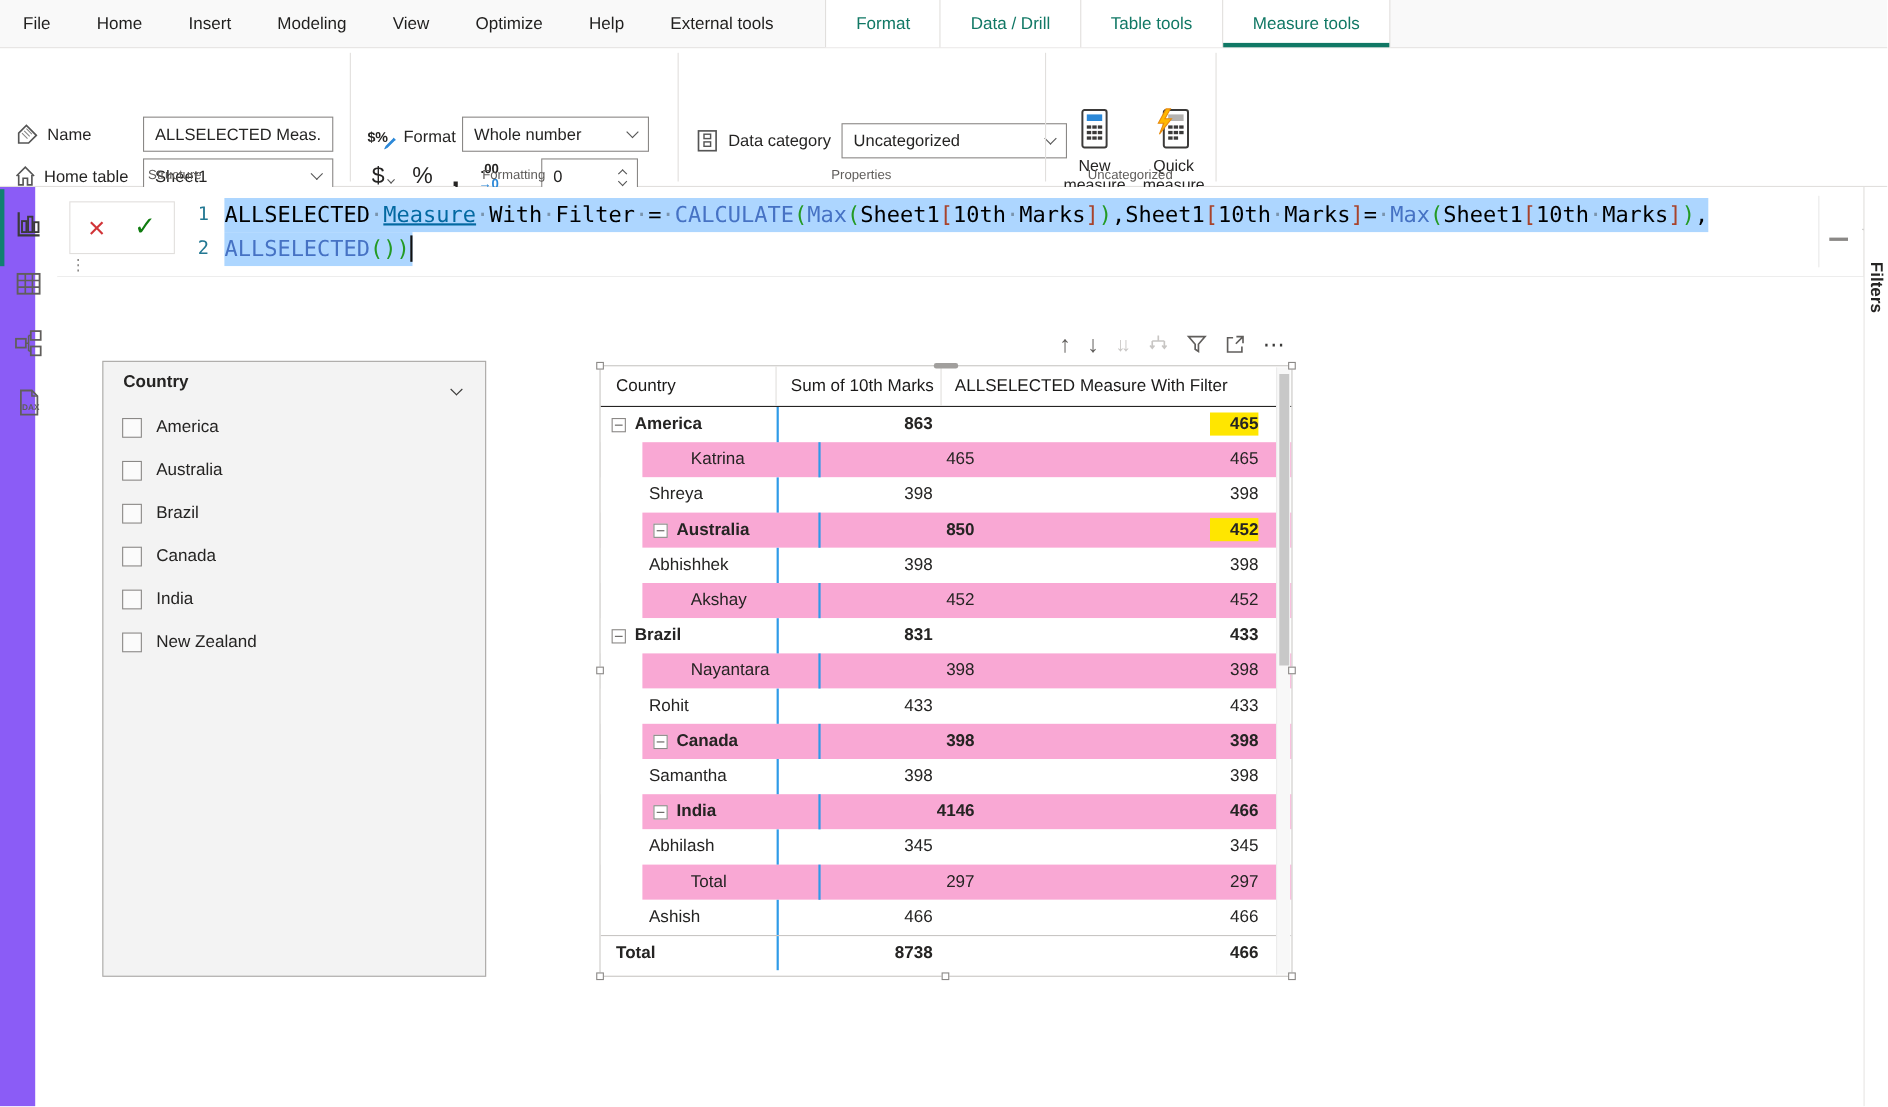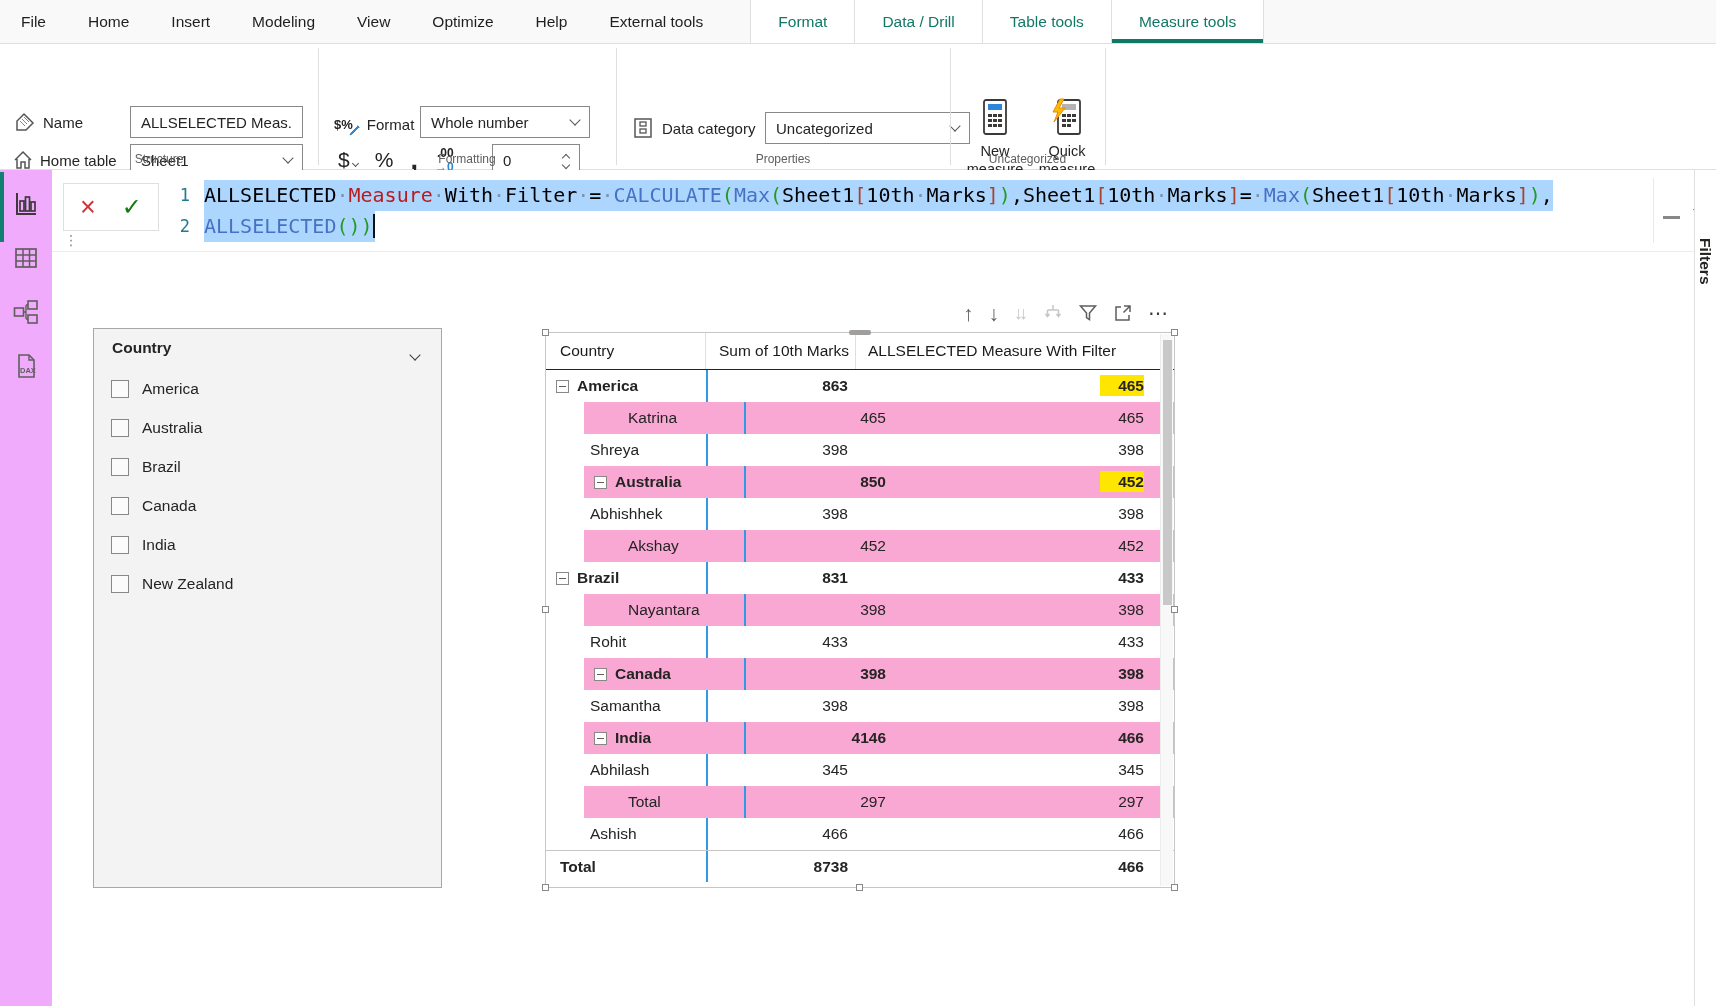--- a/index.html
+++ b/index.html
@@ -36,36 +36,36 @@
   .dec { position:relative; width:30px; height:24px; display:inline-block; }
   .dec b { position:absolute; top:-2px; left:2px; font-size:12px; color:#252423; }
   .dec i { position:absolute; bottom:-2px; left:0; font-size:12px; font-style:normal; font-weight:bold; color:#2b88d8; }
   .spinner { width:88px; }
   .spin-btns { display:flex; flex-direction:column; gap:5px; margin-left:auto; }
   .spin-btns .chev { width:6px; height:6px; }
   .chev.up { transform:rotate(-135deg); margin-top:2px; }
   .calc-btn { position:absolute; top:54px; width:72px; display:flex; flex-direction:column; align-items:center; cursor:default; }
   .calc-btn .lbl { font-size:14.5px; line-height:18px; text-align:center; margin-top:6px; color:#252423; }
   
-  .navrail { position:absolute; left:0; top:170px; width:52px; bottom:0; background:#f0abfc; }
+  .navrail { position:absolute; left:0; top:170px; width:32px; bottom:0; background:#8b5cf6; }
   .nav-ind { position:absolute; left:0; top:2px; width:4px; height:70px; background:#118071; }
   .nav-item { position:absolute; left:13px; width:26px; height:26px; }
   
   .fxbar { position:absolute; left:52px; top:170px; width:1664px; height:82px; background:#fff; border-bottom:1px solid #ececec; }
   .fx-actions { position:absolute; left:11px; top:13px; width:96px; height:48px; background:#fff;
     border:1px solid #e1dfdd; display:flex; align-items:center; justify-content:center; gap:26px; }
   .fx-cancel { color:#d13438; font-size:27px; line-height:1; font-weight:400; }
   .fx-check { color:#107c10; font-size:24px; line-height:1; }
   .fx-dots { position:absolute; left:12px; top:62px; color:#8a8886; font-size:14px; letter-spacing:1px; }
   .fx-code { position:absolute; left:112px; top:10px; right:70px; font-family:"DejaVu Sans Mono", monospace;
     font-size:20px; line-height:31px; white-space:nowrap; overflow:hidden; }
   .fx-line { display:flex; }
   .fx-num { width:26px; text-align:right; margin-right:14px; color:#237893; font-size:17px; flex:none; }
   .fx-sel { background:#add6ff; }
-  .tk-plain { color:#000; } .tk-kw { color:#b91c1c; } .tk-fn { color:#4672c4; }
+  .tk-plain { color:#000; } .tk-kw { color:#0369a1;text-decoration:underline; } .tk-fn { color:#4672c4; }
   .tk-paren { color:#249a24; } .tk-bracket { color:#a8432b; } .tk-ws { color:#7a94ad; }
   .caret { display:inline-block; width:2px; height:24px; background:#111; vertical-align:text-bottom; }
   .fx-rsep { position:absolute; right:62px; top:8px; bottom:8px; width:1px; background:#e8e8e8; }
   .fx-dash { position:absolute; right:36px; top:46px; width:17px; height:3px; background:#8a8886; }
   .fx-expand { position:absolute; right:12px; top:30px; }
   .fx-expand .chev { width:9px; height:9px; border-color:#555; }
   
   .filters-pane { position:absolute; right:0; top:170px; bottom:0; width:22px; background:#fff; border-left:1px solid #e1dfdd; }
   .filters-label { position:absolute; top:68px; left:1px; writing-mode:vertical-rl; font-size:15.5px; font-weight:bold; color:#252423; }
   

